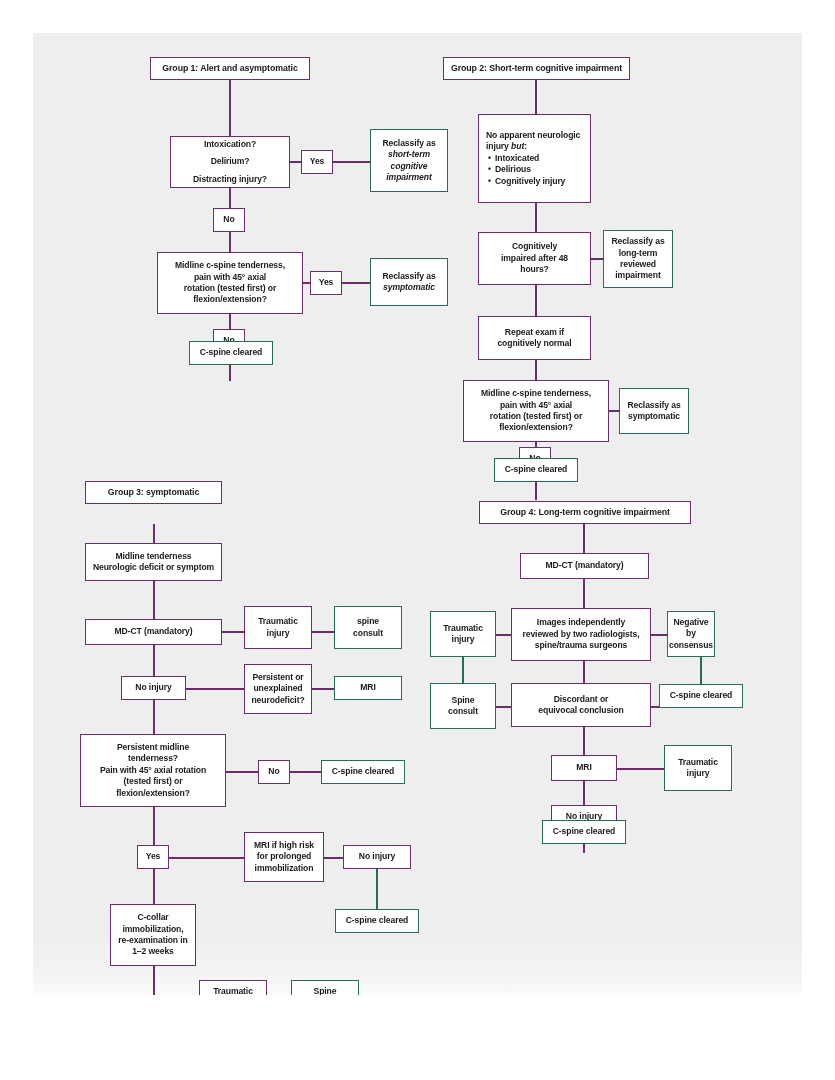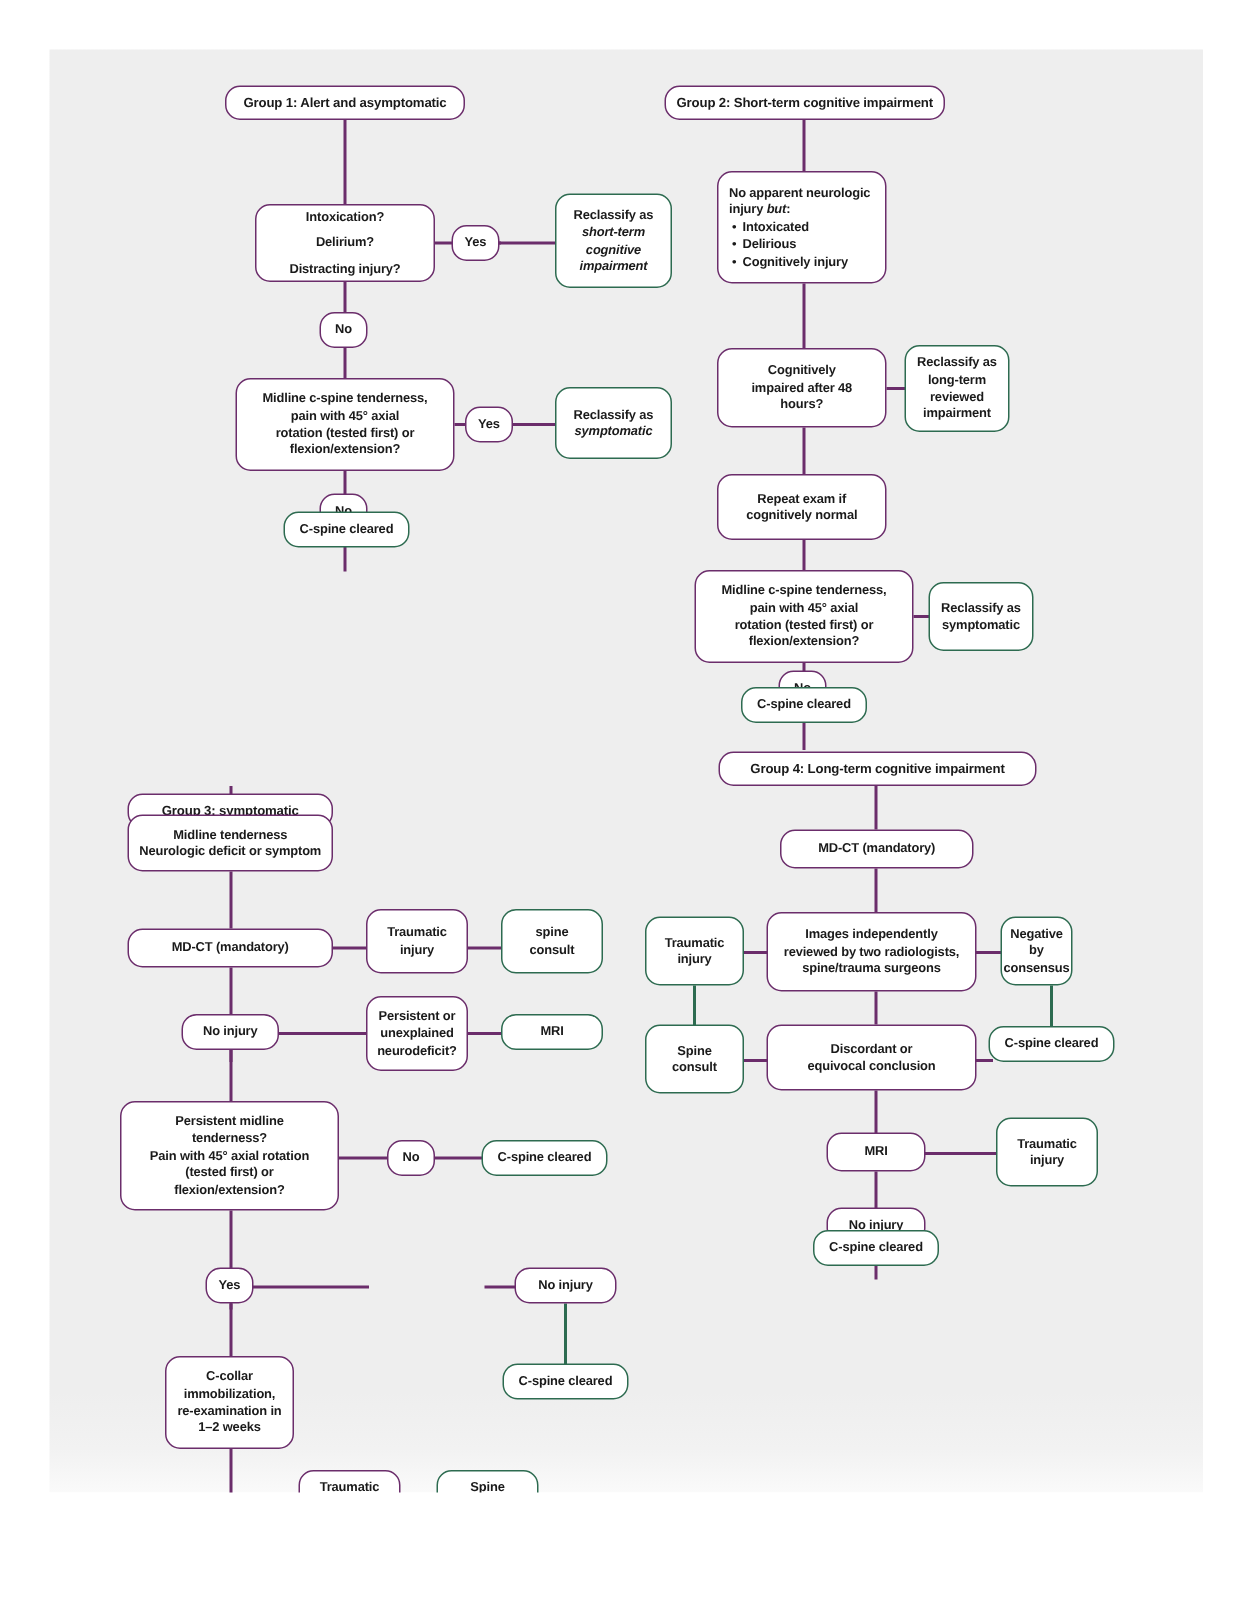--- a/index.html
+++ b/index.html
@@ -21,21 +21,21 @@
 
   
   .ln{position:absolute;background:#6b2d6b;z-index:1;}
   .ln.v{width:2px;}
   .ln.h{height:2px;}
   .ln.g{background:#2d6b50;}
 
   
   .nd{
     position:absolute;z-index:3;box-sizing:border-box;
-    background:#ffffff;border:1.6px solid #6b2d6b;border-radius:10px;
+    background:#ffffff;border:1.6px solid #6b2d6b;border-radius:0;
     color:#1a1a1a;font-size:8.6px;line-height:11.4px;font-weight:bold;
     display:flex;align-items:center;justify-content:center;text-align:center;
     padding:2px 4px;letter-spacing:-0.1px;
   }
   .nd.green{border-color:#2d6b50;}
   .nd.lbl{font-size:8.8px;}
   .nd i{font-style:italic;}
   .nd .bl{display:block;text-align:left;width:100%;}
   .nd ul{margin:0;padding:0 0 0 9px;list-style:none;text-align:left;}
   .nd ul li{position:relative;}
@@ -84,21 +84,21 @@
       <i>symptomatic</i>
     </div>
 
     <div class="ln v" style="left:196px;top:281px;height:67px;"></div>
     <div class="nd" style="left:180px;top:296px;width:32px;height:24px;">No</div>
     <div class="nd green" style="left:156px;top:308px;width:84px;height:24px;">C-spine cleared</div>
 
     <div class="nd lbl" style="left:410px;top:24px;width:187px;height:23px;">Group 2: Short-term cognitive impairment</div>
     <div class="ln v" style="left:502px;top:47px;height:34px;"></div>
 
-    <div class="nd" style="left:445px;top:81px;width:113px;height:75px;flex-direction:column;align-items:flex-start;justify-content:center;padding:4px 7px;">
+    <div class="nd" style="left:445px;top:81px;width:113px;height:89px;flex-direction:column;align-items:flex-start;justify-content:center;padding:4px 7px;">
       <span class="bl">
         <span>No apparent neurologic injury </span><i>but</i><span>:</span>
       </span>
       <ul>
         <li>Intoxicated</li>
         <li>Delirious</li>
         <li>Cognitively injury</li>
       </ul>
     </div>
 
@@ -132,21 +132,21 @@
     <div class="ln h" style="left:576px;top:377px;width:12px;"></div>
     <div class="nd green" style="left:586px;top:355px;width:70px;height:46px;flex-direction:column;">
       <span>Reclassify as</span>
       <span>symptomatic</span>
     </div>
 
     <div class="ln v" style="left:502px;top:409px;height:58px;"></div>
     <div class="nd" style="left:486px;top:414px;width:32px;height:24px;">No</div>
     <div class="nd green" style="left:461px;top:425px;width:84px;height:24px;">C-spine cleared</div>
 
-    <div class="nd lbl" style="left:52px;top:496px;width:137px;height:23px;">Group 3: symptomatic</div>
+    <div class="nd lbl" style="left:52px;top:448px;width:137px;height:23px;">Group 3: symptomatic</div>
     <div class="ln v" style="left:120px;top:491px;height:19px;"></div>
 
     <div class="nd" style="left:52px;top:510px;width:137px;height:38px;flex-direction:column;">
       <span>Midline tenderness</span>
       <span>Neurologic deficit or symptom</span>
     </div>
 
     <div class="ln v" style="left:120px;top:548px;height:38px;"></div>
     <div class="nd" style="left:52px;top:586px;width:137px;height:26px;">MD-CT (mandatory)</div>
 
@@ -181,20 +181,25 @@
       <span>flexion/extension?</span>
     </div>
     <div class="ln h" style="left:192px;top:738px;width:35px;"></div>
     <div class="nd" style="left:225px;top:727px;width:32px;height:24px;">No</div>
     <div class="ln h" style="left:256px;top:738px;width:34px;"></div>
     <div class="nd green" style="left:288px;top:727px;width:84px;height:24px;">C-spine cleared</div>
 
     <div class="ln v" style="left:120px;top:774px;height:66px;"></div>
     <div class="nd" style="left:104px;top:812px;width:32px;height:24px;">Yes</div>
     <div class="ln h" style="left:135px;top:824px;width:78px;"></div>
+    <div class="nd" style="left:211px;top:799px;width:80px;height:50px;flex-direction:column;">
+      <span>MRI if high risk</span>
+      <span>for prolonged</span>
+      <span>immobilization</span>
+    </div>
     <div class="ln h" style="left:290px;top:824px;width:22px;"></div>
     <div class="nd" style="left:310px;top:812px;width:68px;height:24px;">No injury</div>
     <div class="ln v g" style="left:343px;top:836px;height:51px;"></div>
     <div class="nd green" style="left:302px;top:876px;width:84px;height:24px;">C-spine cleared</div>
 
     <div class="ln v" style="left:120px;top:836px;height:38px;"></div>
     <div class="nd" style="left:77px;top:871px;width:86px;height:62px;flex-direction:column;">
       <span>C-collar</span>
       <span>immobilization,</span>
       <span>re-examination in</span>

